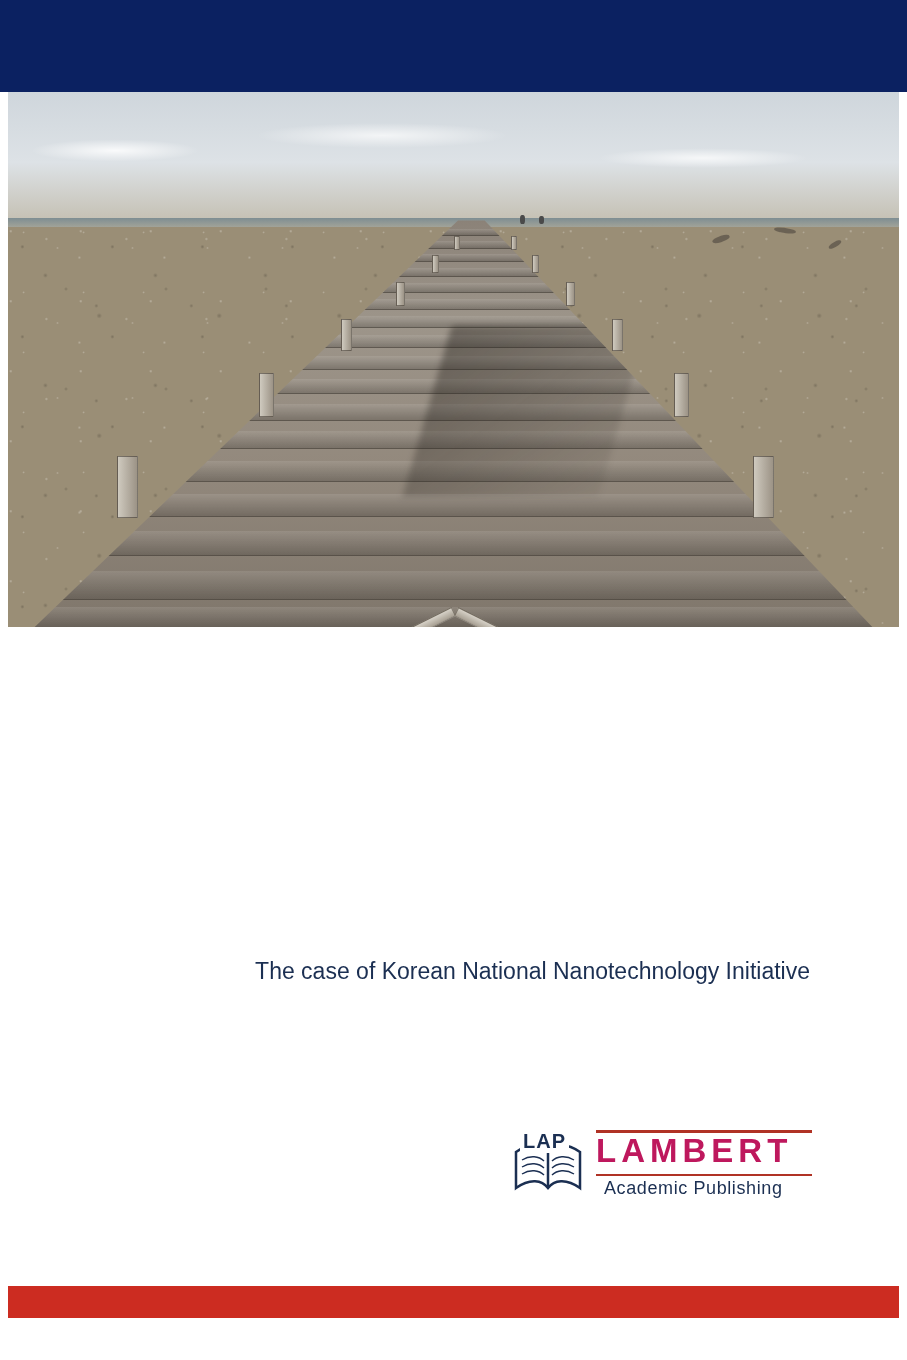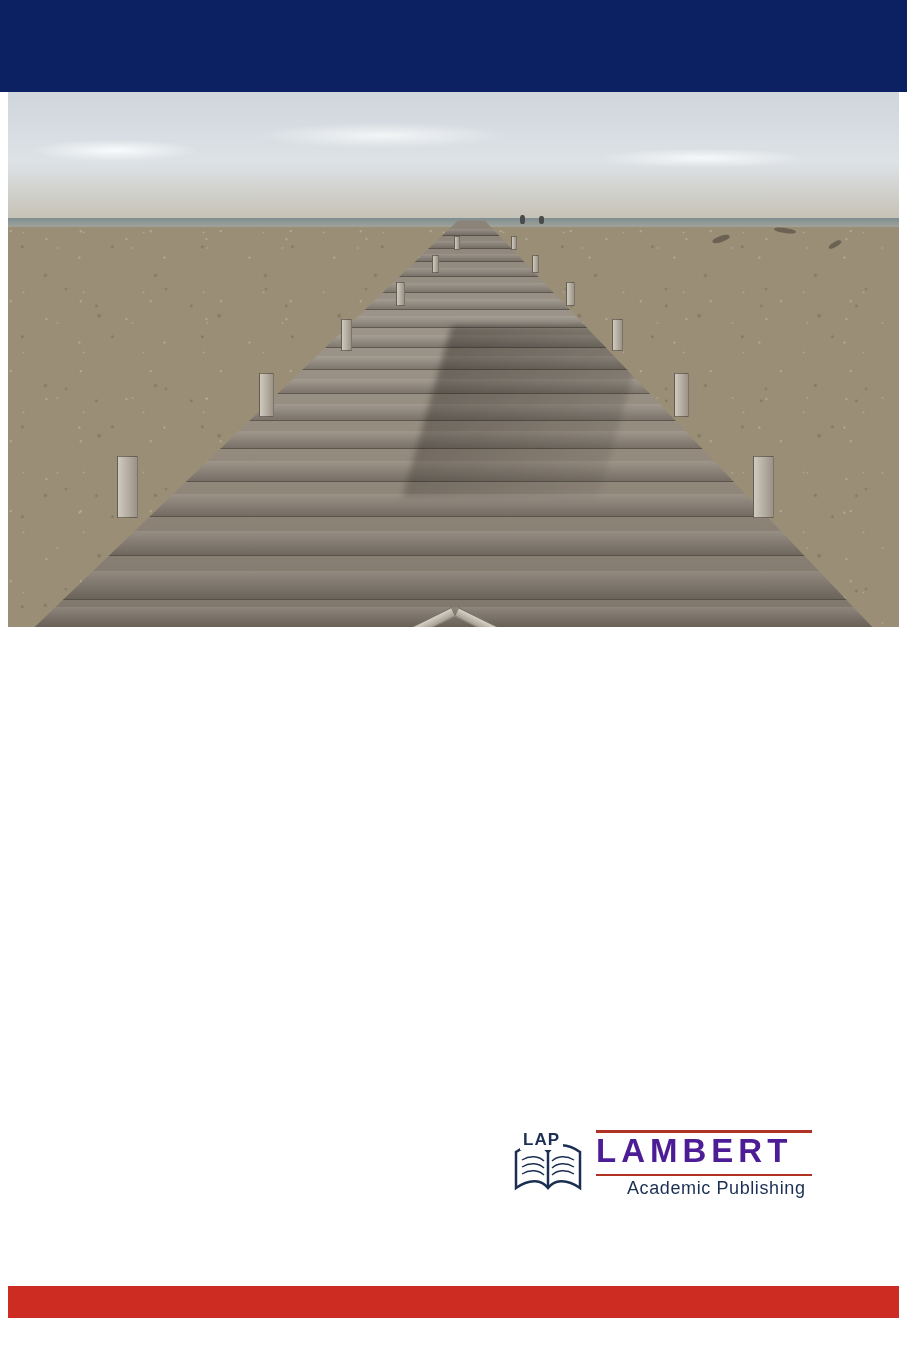--- a/index.html
+++ b/index.html
@@ -185,35 +185,35 @@
     position: absolute;
     left: 0;
     top: 2px;
     width: 72px;
     height: 66px;
   }
   .logo-lap {
     position: absolute;
     left: 8px;
     top: 0px;
-    font-size: 17px;
+    font-size: 20px;
     font-weight: bold;
     color: #1b2f52;
     letter-spacing: 1px;
     background: #ffffff;
     padding: 0 3px;
   }
   .logo-text-main {
     position: absolute;
     left: 84px;
     top: 2px;
     font-size: 33px;
     font-weight: bold;
     letter-spacing: 5px;
-    color: #4c1d95;
+    color: #be185d;
   }
   .logo-rule-top {
     position: absolute;
     left: 84px;
     top: 0px;
     width: 216px;
     height: 3px;
     background: #b03225;
   }
   .logo-rule-bottom {
@@ -224,21 +224,20 @@
     height: 2px;
     background: #b03225;
   }
   .logo-text-sub {
     position: absolute;
     left: 92px;
     top: 48px;
     font-size: 18px;
     color: #1b2f52;
     letter-spacing: 0.6px;
-    margin-left: 23px;
   }
   
   .bottom-band {
     position: absolute;
     left: 8px;
     bottom: 42px;
     width: 891px;
     height: 32px;
     background: #cc2c21;
   }
@@ -298,20 +297,21 @@
     <div class="post" style="left:37.4%; top:42.5%; width:9px; height:30px;"></div>
     <div class="post" style="left:67.8%; top:42.5%; width:9px; height:30px;"></div>
     <div class="post" style="left:28.2%; top:52.5%; width:13px; height:42px;"></div>
     <div class="post" style="left:74.8%; top:52.5%; width:13px; height:42px;"></div>
     <div class="post" style="left:12.2%; top:68.0%; width:19px; height:60px;"></div>
     <div class="post" style="left:83.6%; top:68.0%; width:19px; height:60px;"></div>
   </div>
 
 
 
+  <div class="subtitle">The case of Korean National Nanotechnology Initiative</div>
 
   <div class="logo">
     <div class="logo-mark">
       <svg viewBox="0 0 72 66" width="72" height="66" aria-hidden="true">
         <path d="M4 20 C18 10, 30 12, 36 20 C42 12, 54 10, 68 20 L68 56 C54 46, 42 48, 36 56 C30 48, 18 46, 4 56 Z" fill="#ffffff" stroke="#1b2f52" stroke-width="2.5"></path>
         <path d="M36 20 L36 56" stroke="#1b2f52" stroke-width="2.5"></path>
         <path d="M10 28 C18 23, 27 24, 32 29" stroke="#1b2f52" stroke-width="1.4" fill="none"></path>
         <path d="M10 35 C18 30, 27 31, 32 36" stroke="#1b2f52" stroke-width="1.4" fill="none"></path>
         <path d="M10 42 C18 37, 27 38, 32 43" stroke="#1b2f52" stroke-width="1.4" fill="none"></path>
         <path d="M40 29 C45 24, 54 23, 62 28" stroke="#1b2f52" stroke-width="1.4" fill="none"></path>

